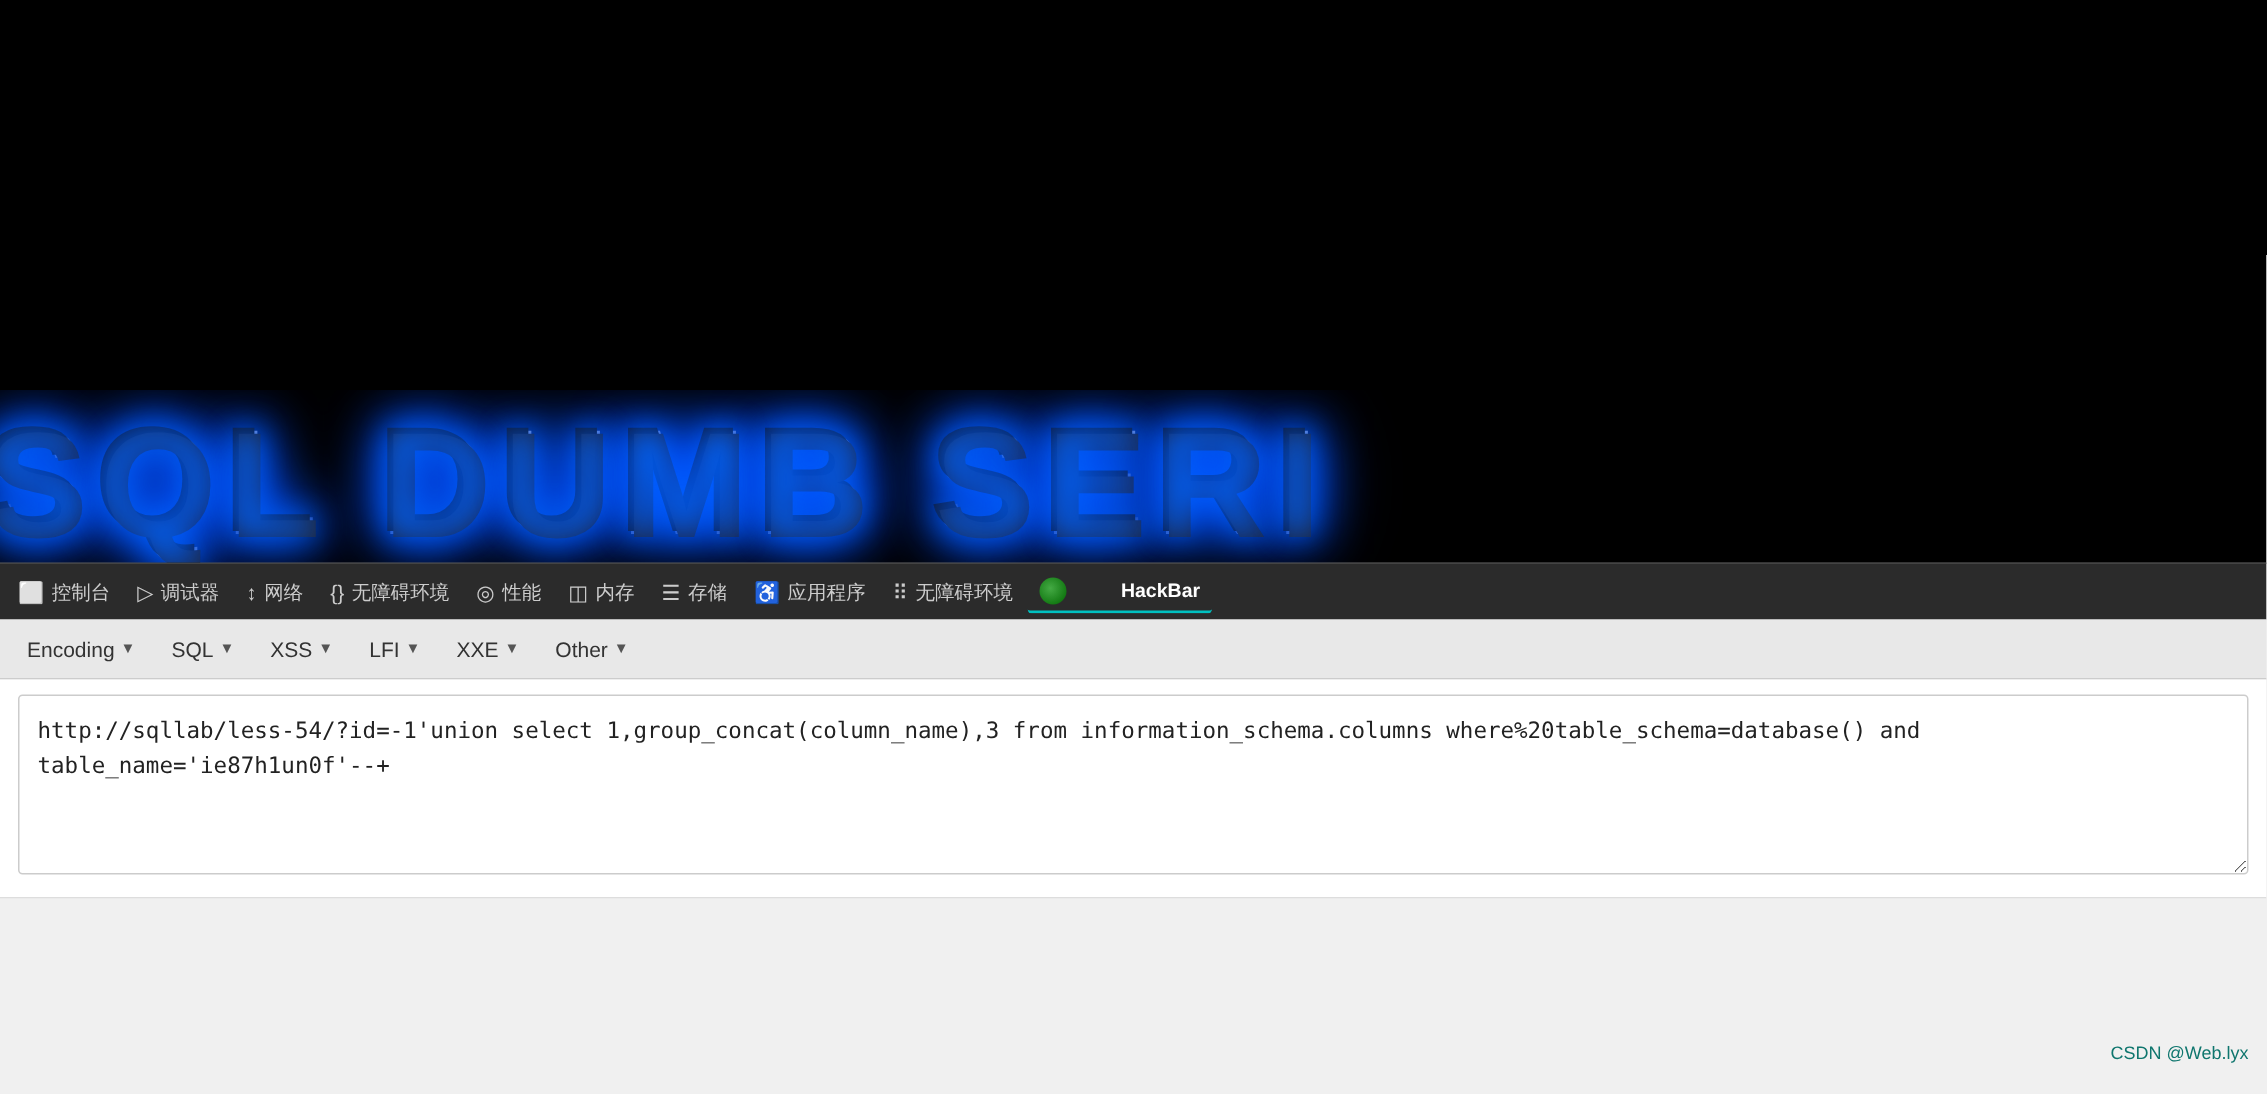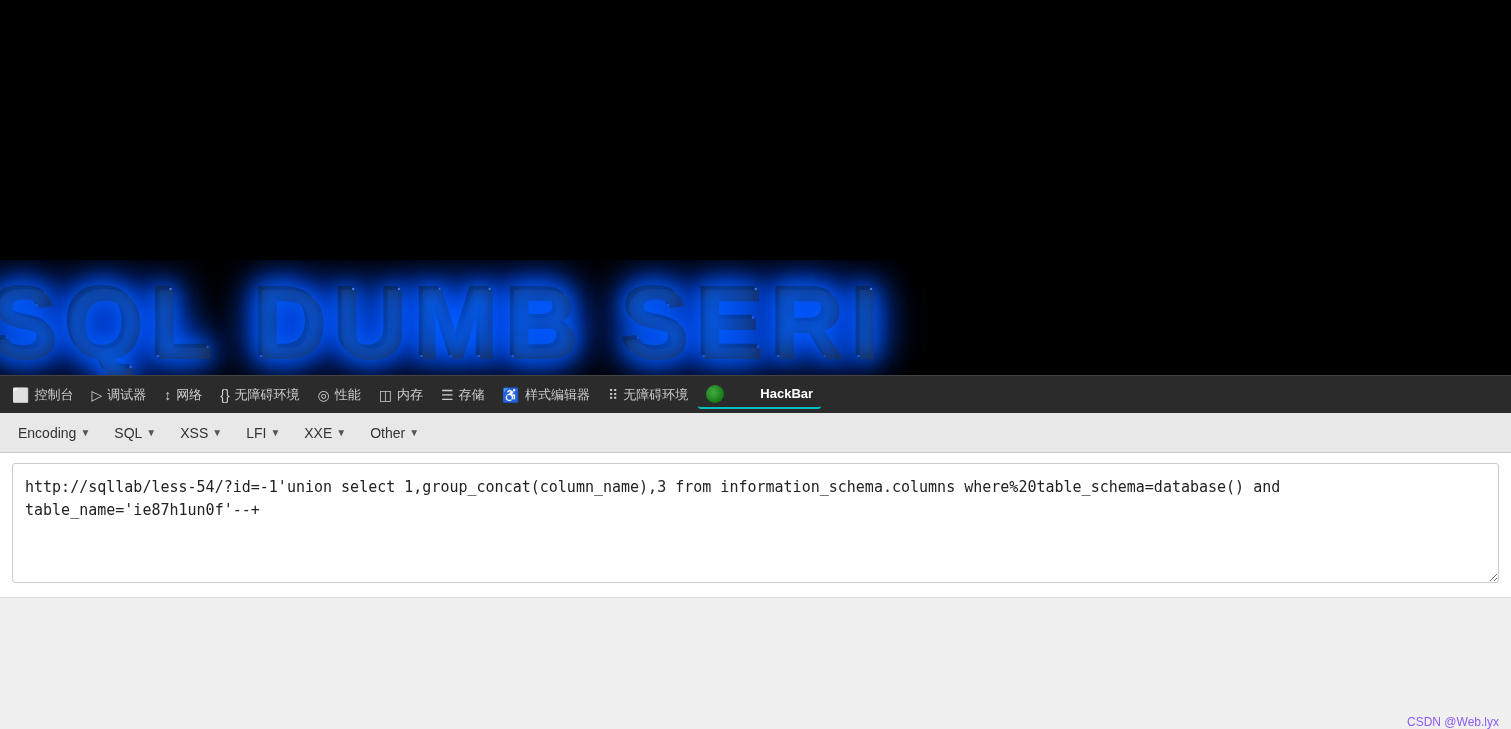--- a/index.html
+++ b/index.html
@@ -161,24 +161,24 @@
       color: #222;
       resize: both;
       outline: none;
       line-height: 1.5;
       background: #fff;
     }
 
     
     .watermark {
       position: fixed;
-      bottom: 0;
+      bottom: 20px;
       right: 12px;
       font-size: 12px;
-      color: #8b5cf6;
+      color: #0f766e;
     }
 
     
     .textarea-wrapper {
       position: relative;
     }
   </style>
 </head>
 <body>
 
@@ -215,21 +215,21 @@
   <div class="devtools-item">
     <span class="devtools-icon">◫</span>
     <span>内存</span>
   </div>
   <div class="devtools-item">
     <span class="devtools-icon">☰</span>
     <span>存储</span>
   </div>
   <div class="devtools-item">
     <span class="devtools-icon">♿</span>
-    <span>样式编辑器</span>
+    <span>应用程序</span>
   </div>
   <div class="devtools-item">
     <span class="devtools-icon">⠿</span>
     <span>无障碍环境</span>
   </div>
   <div class="devtools-item hackbar active">
     <span class="hackbar-icon"></span>
     <span>HackBar</span>
   </div>
 </div>

